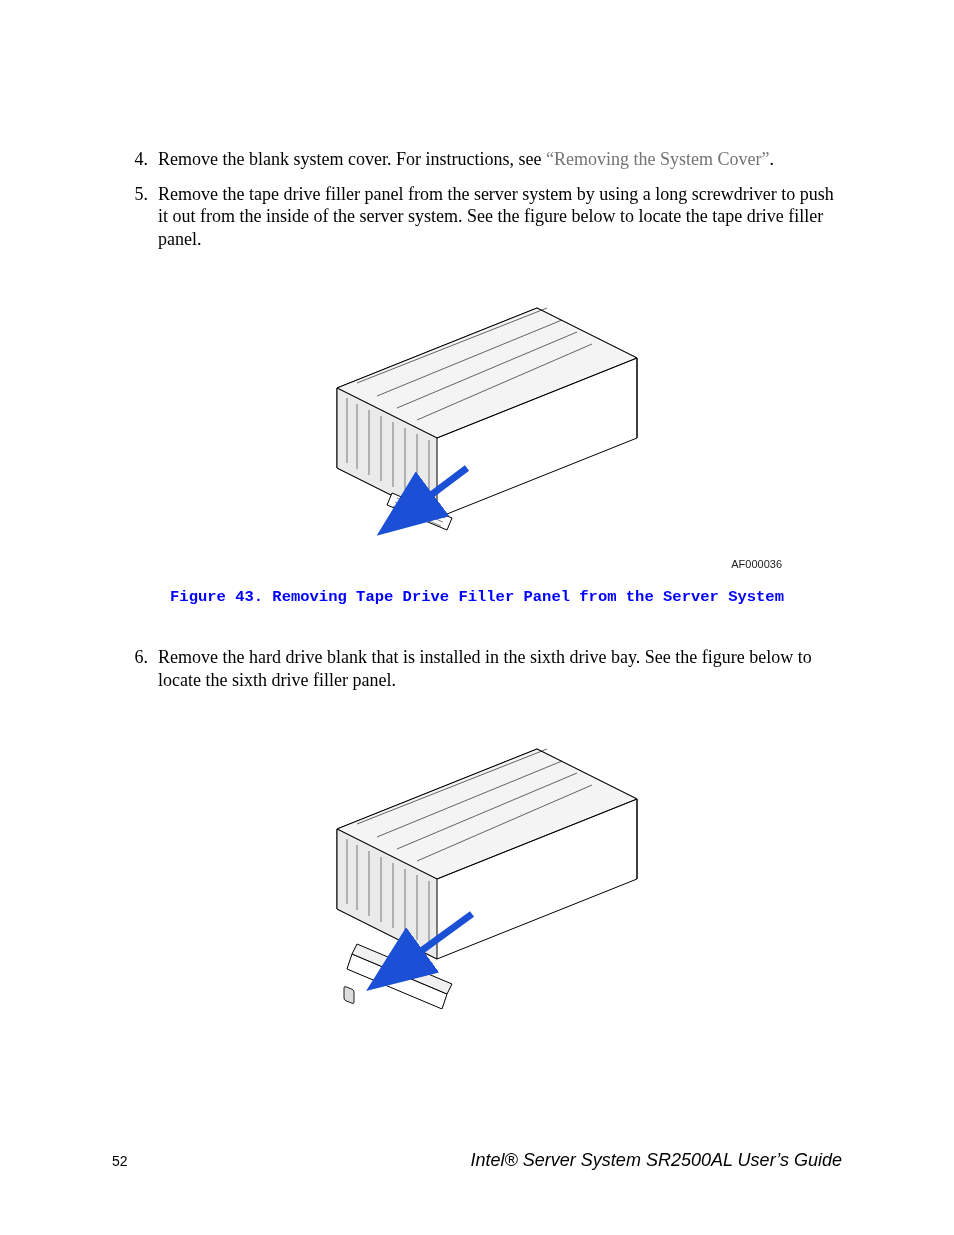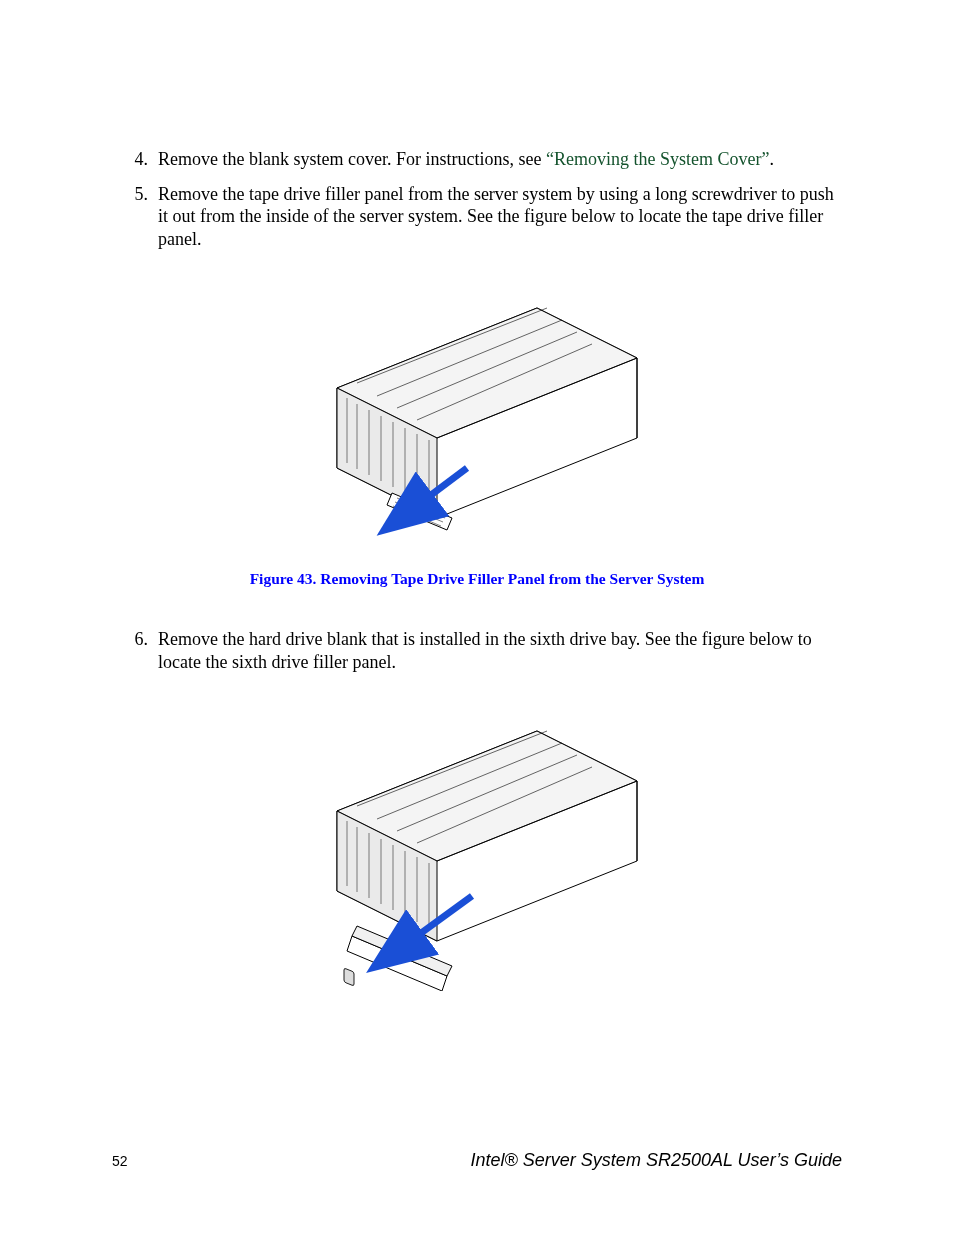--- a/index.html
+++ b/index.html
@@ -32,41 +32,41 @@
   .step-num {
     width: 36px;
     flex: 0 0 36px;
     text-align: right;
     padding-right: 10px;
   }
   .step-body {
     flex: 1;
   }
   .xref {
-    color: #14532d;
+    color: #737373;
   }
   .figure-block {
     margin-top: 28px;
     margin-bottom: 40px;
     text-align: center;
   }
   .figure-block svg {
     display: inline-block;
   }
   .afnum {
     font-family: Arial, Helvetica, sans-serif;
     font-size: 11px;
     color: #222;
     text-align: right;
     margin-right: 60px;
     margin-top: 6px;
   }
   .figure-caption {
     color: #0000ff;
-    font-family: Liberation Serif, serif;
+    font-family: Liberation Mono, monospace;
     font-weight: bold;
     font-size: 15.5px;
     text-align: center;
     margin-top: 18px;
   }
   .footer {
     position: absolute;
     bottom: 64px;
     left: 112px;
     right: 112px;
@@ -135,20 +135,21 @@
 
       <polygon points="95,215 155,240 150,252 90,227" fill="#fff" stroke="#000" stroke-width="1"></polygon>
       <g stroke="#000" stroke-width="0.5">
         <line x1="100" y1="220" x2="148" y2="240"></line>
         <line x1="98" y1="224" x2="146" y2="244"></line>
         <line x1="96" y1="228" x2="144" y2="248"></line>
       </g>
 
       <line x1="170" y1="190" x2="130" y2="220" stroke="#1a4fd6" stroke-width="7" marker-end="url(#arrowhead)"></line>
     </svg>
+    <div class="afnum">AF000036</div>
     <div class="figure-caption">Figure 43. Removing Tape Drive Filler Panel from the Server System</div>
   </div>
 
   <ol class="steps">
     <li>
       <span class="step-num">6.</span>
       <span class="step-body">Remove the hard drive blank that is installed in the sixth drive bay. See the figure below to locate the sixth drive filler panel.</span>
     </li>
   </ol>
 

